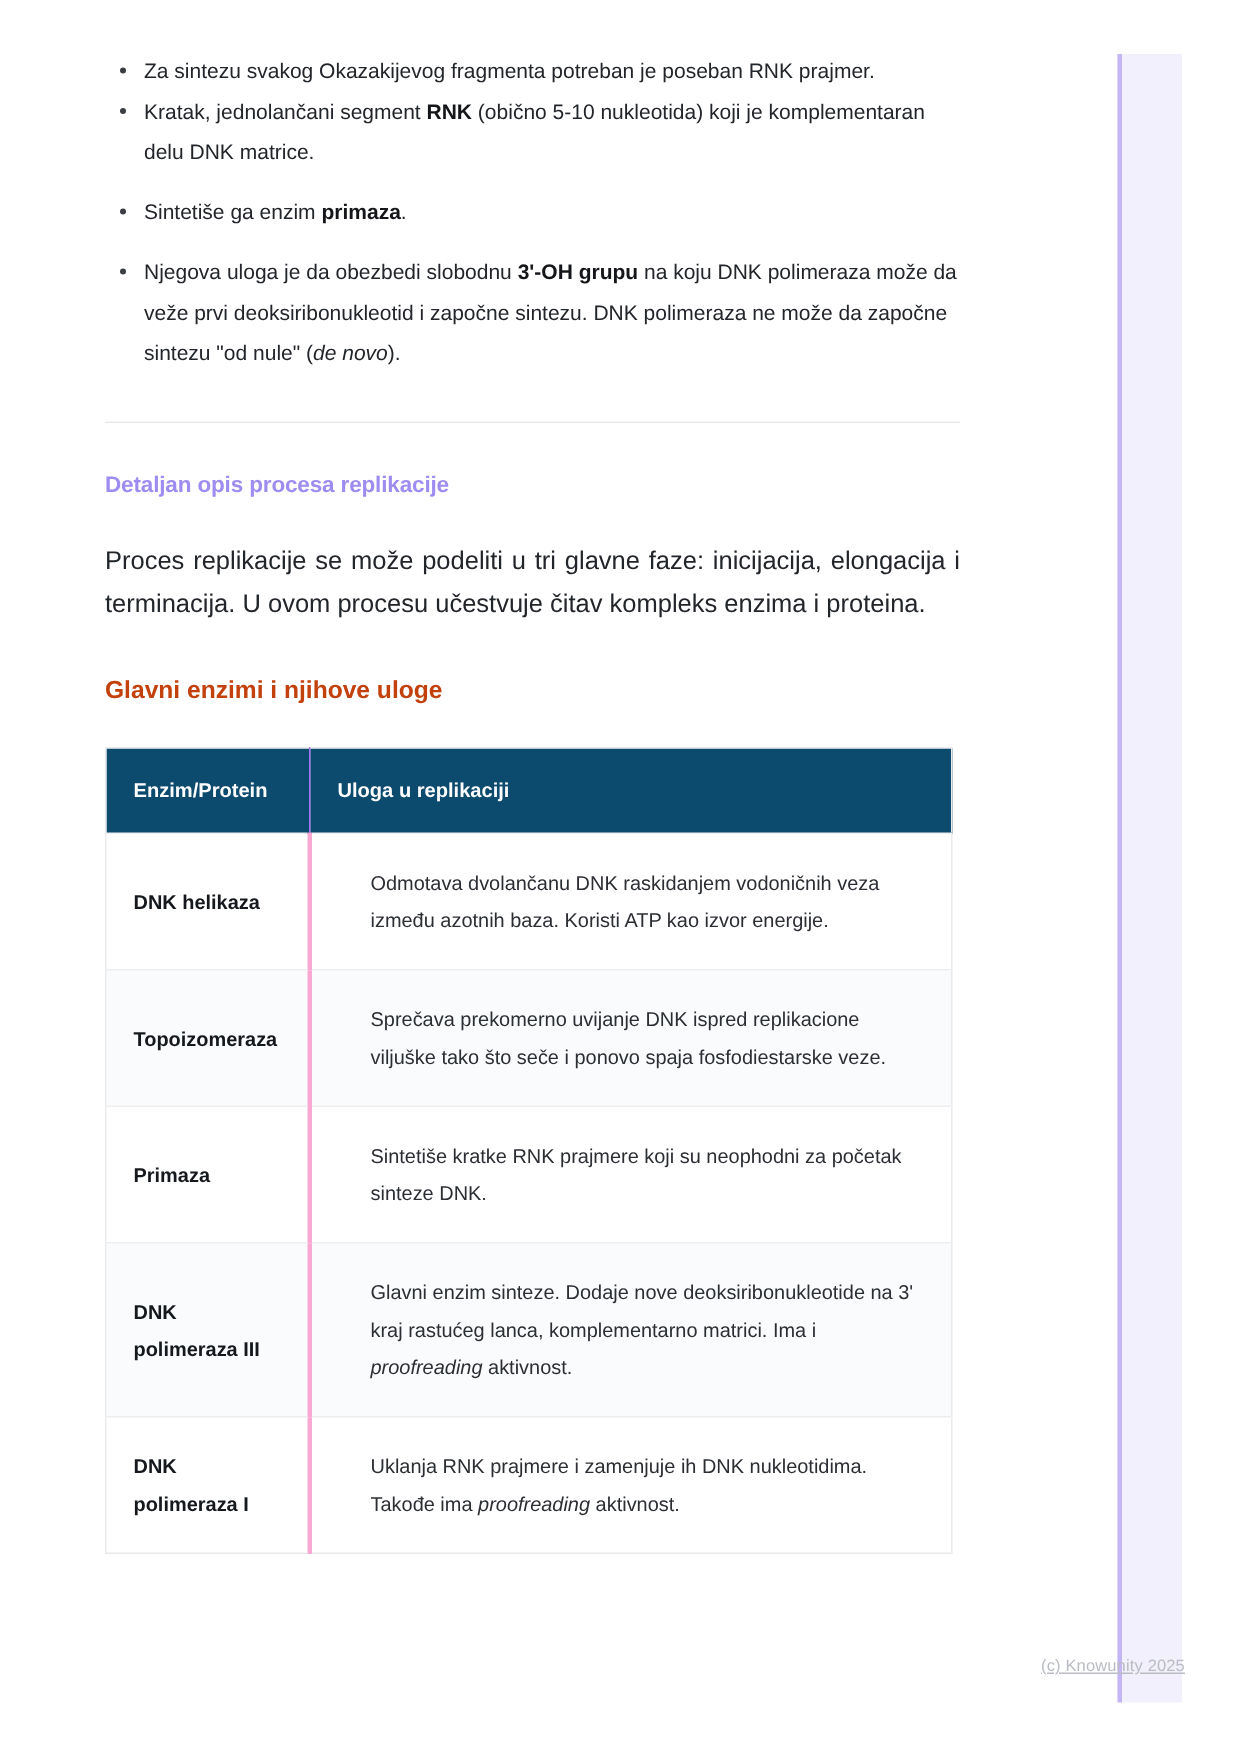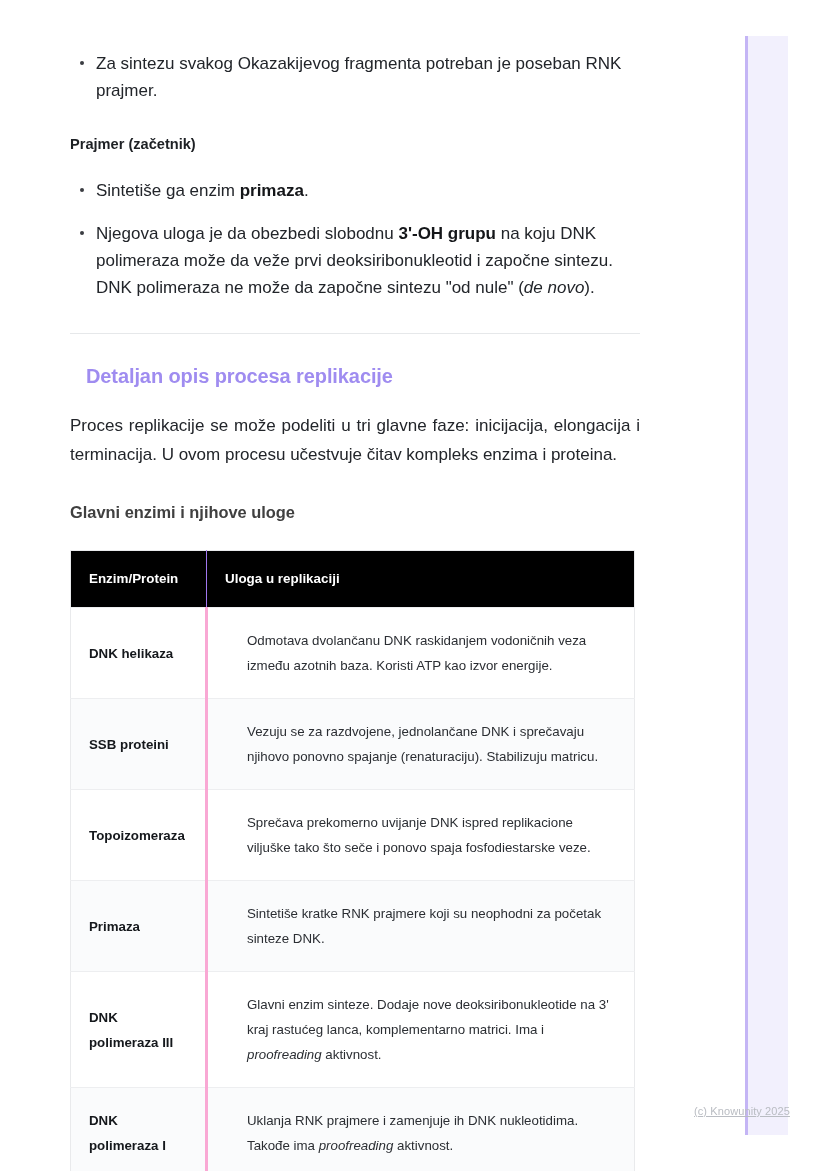--- a/index.html
+++ b/index.html
@@ -38,24 +38,24 @@
     box-sizing: border-box;
   }
 
   ul.bullets {
     margin: 0;
     padding: 0 0 0 26px;
     list-style: none;
   }
   ul.bullets > li {
     position: relative;
-    font-size: 17px;
+    font-size: 14px;
     line-height: 27px;
     color: #22252a;
-    margin: 16px 0 13px 0;
+    margin: 0 0 13px 0;
   }
   ul.bullets > li:last-child { margin-bottom: 0; }
   ul.bullets > li::before {
     content: "";
     position: absolute;
     left: -16px;
     top: 11px;
     width: 4px;
     height: 4px;
     border-radius: 50%;
@@ -73,54 +73,54 @@
   b, strong { font-weight: bold; color: #141619; }
   i, em { font-style: italic; }
 
   hr.rule {
     border: 0;
     border-top: 1px solid #e6e8ea;
     margin: 32px 0 0 0;
   }
 
   h2.section-heading {
-    font-size: 20px;
+    font-size: 15px;
     font-weight: bold;
     color: #9f8cf0;
-    margin: 28px 0 0 16px;
+    margin: 28px 0 0 0;
     line-height: 28px;
     letter-spacing: -0.1px;
   }
 
   p.body-par {
     font-size: 17px;
     line-height: 29px;
     color: #22252a;
     text-align: justify;
     margin: 21px 0 0 0;
   }
 
   h3.sub-heading {
     font-size: 16.4px;
     font-weight: bold;
-    color: #404040;
+    color: #c2410c;
     margin: 31px 0 0 0;
     line-height: 24px;
   }
 
   
   table.enzyme-table {
     width: 565px;
     border-collapse: collapse;
     margin-top: 26px;
     table-layout: fixed;
     border: 1px solid #e9eaec;
   }
   table.enzyme-table th {
-    background: #000000;
+    background: #0c4a6e;
     color: #ffffff;
     font-size: 13.4px;
     font-weight: bold;
     text-align: left;
     padding: 18px 16px 18px 18px;
     border-right: 1px solid #a077ee;
     line-height: 20px;
     vertical-align: middle;
   }
   table.enzyme-table th:last-child { border-right: none; }
@@ -158,23 +158,23 @@
 <body>
 
 <div class="side-panel"></div>
 
 <div class="doc">
 
   <ul class="bullets">
       <li><span>Za sintezu svakog Okazakijevog fragmenta potreban je poseban RNK prajmer.</span></li>
     </ul>
 
-  <div class="block-title">Prajmer (začetnik)</div>
 
   <ul class="bullets">
+      <li><span>Kratak, jednolančani segment </span><b>RNK</b><span> (obično 5-10 nukleotida) koji je komplementaran delu DNK matrice.</span></li>
       <li><span>Sintetiše ga enzim </span><b>primaza</b><span>.</span></li>
       <li><span>Njegova uloga je da obezbedi slobodnu </span><b>3'-OH grupu</b><span> na koju DNK polimeraza može da veže prvi deoksiribonukleotid i započne sintezu. DNK polimeraza ne može da započne sintezu "od nule" (</span><i>de novo</i><span>).</span></li>
     </ul>
 
   <hr class="rule">
 
   <h2 class="section-heading">Detaljan opis procesa replikacije</h2>
 
   <p class="body-par">Proces replikacije se može podeliti u tri glavne faze: inicijacija, elongacija i terminacija. U ovom procesu učestvuje čitav kompleks enzima i proteina.</p>
 
@@ -190,24 +190,20 @@
         <th>Enzim/Protein</th>
         <th>Uloga u replikaciji</th>
       </tr>
     </thead>
     <tbody>
         <tr>
           <td class="name-cell">DNK helikaza</td>
           <td><span>Odmotava dvolančanu DNK raskidanjem vodoničnih veza između azotnih baza. Koristi ATP kao izvor energije.</span></td>
         </tr>
         <tr>
-          <td class="name-cell">SSB proteini</td>
-          <td><span>Vezuju se za razdvojene, jednolančane DNK i sprečavaju njihovo ponovno spajanje (renaturaciju). Stabilizuju matricu.</span></td>
-        </tr>
-        <tr>
           <td class="name-cell">Topoizomeraza</td>
           <td><span>Sprečava prekomerno uvijanje DNK ispred replikacione viljuške tako što seče i ponovo spaja fosfodiestarske veze.</span></td>
         </tr>
         <tr>
           <td class="name-cell">Primaza</td>
           <td><span>Sintetiše kratke RNK prajmere koji su neophodni za početak sinteze DNK.</span></td>
         </tr>
         <tr>
           <td class="name-cell">DNK polimeraza III</td>
           <td><span>Glavni enzim sinteze. Dodaje nove deoksiribonukleotide na 3' kraj rastućeg lanca, komplementarno matrici. Ima i </span><i>proofreading</i><span> aktivnost.</span></td>

